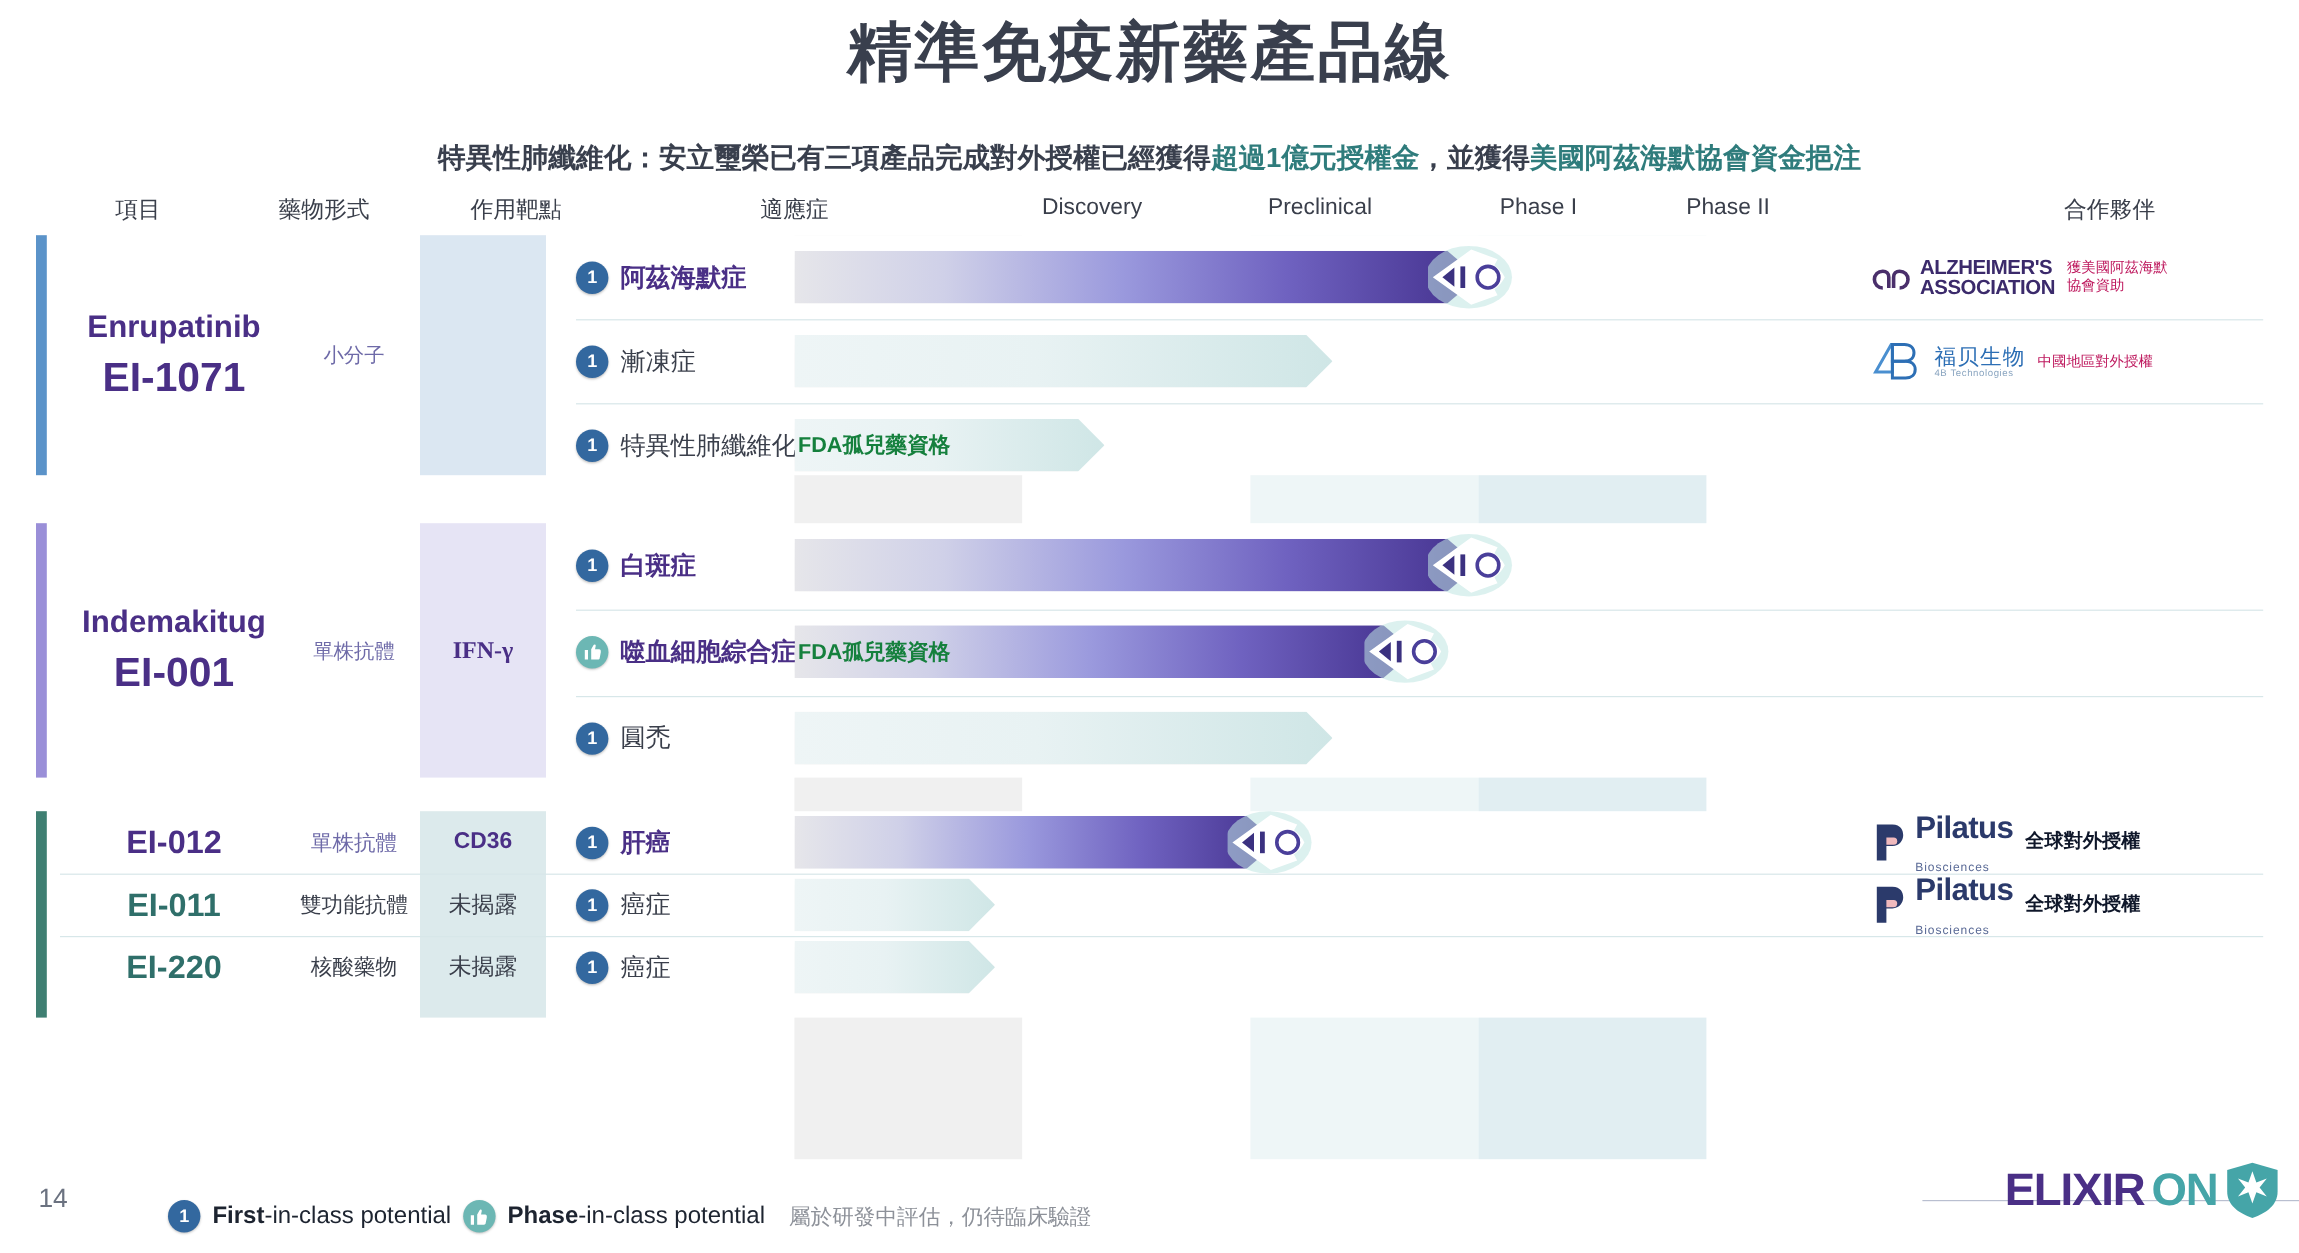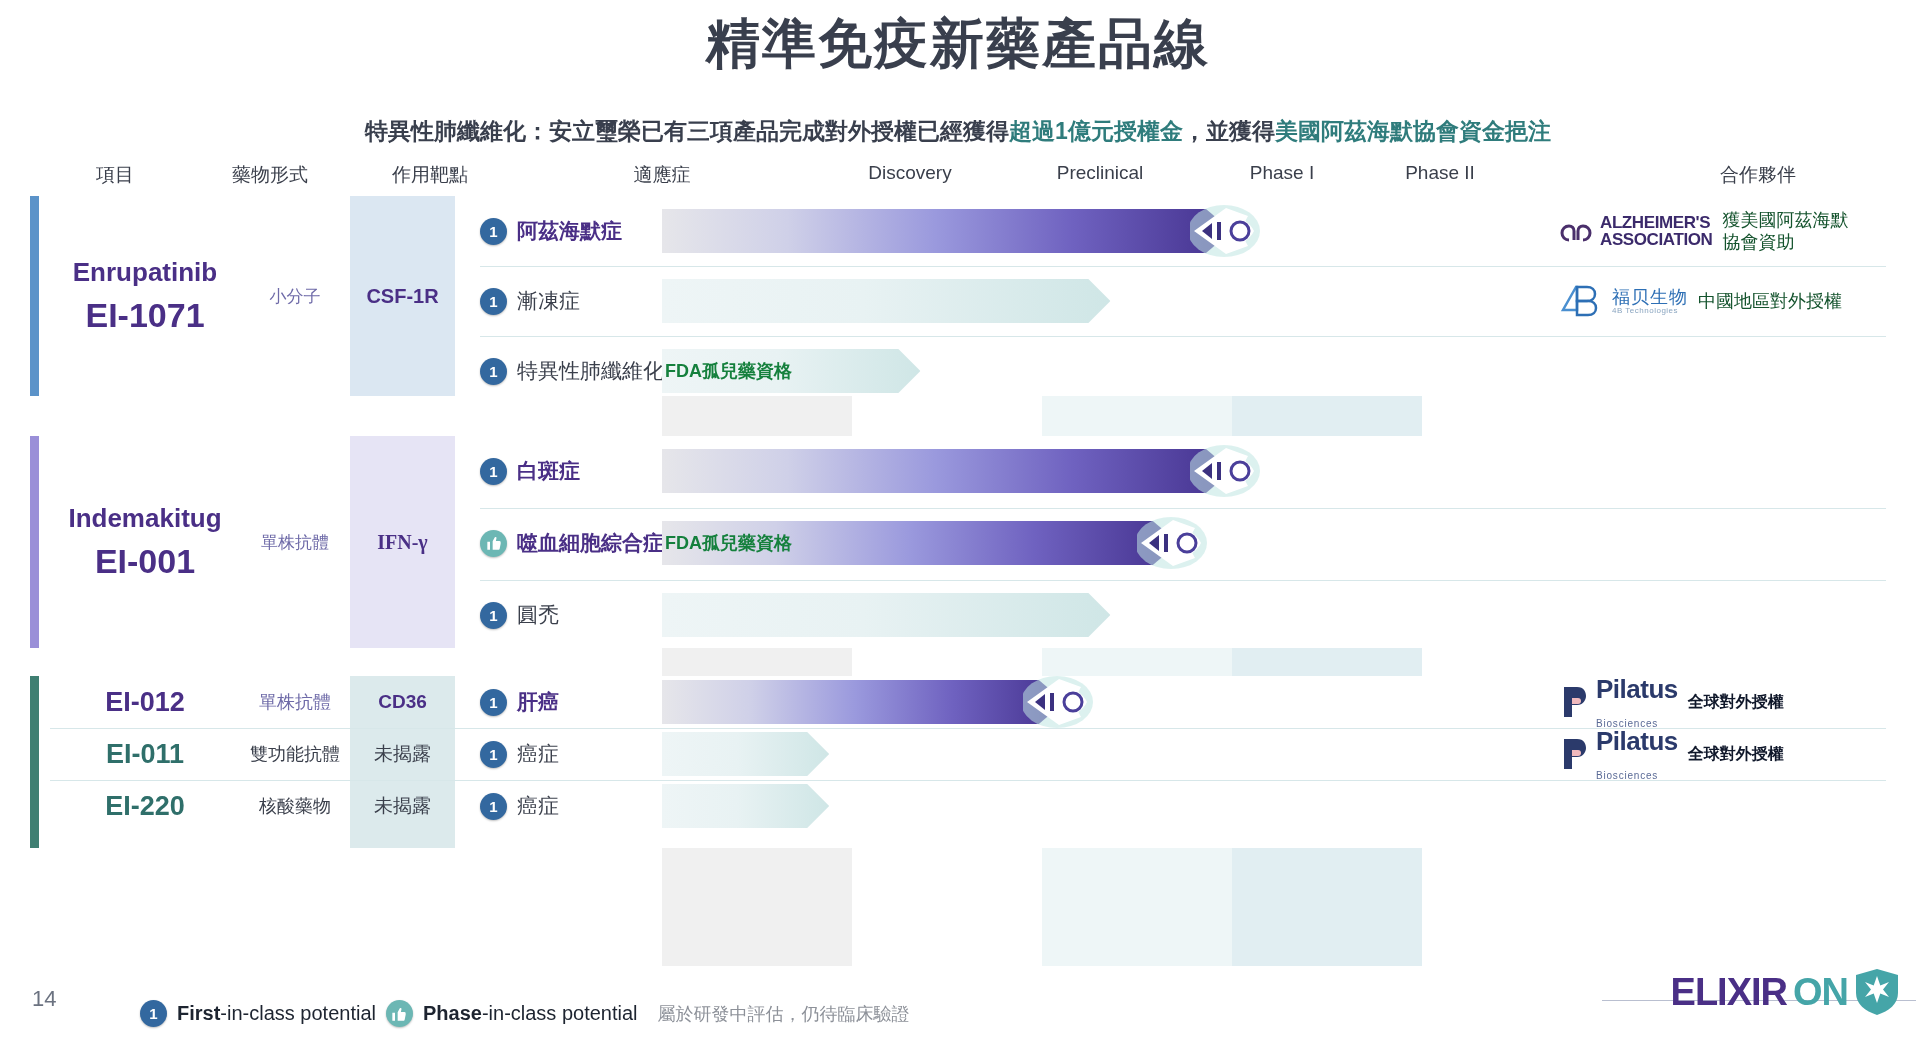--- a/index.html
+++ b/index.html
@@ -86,21 +86,21 @@
     position:absolute;right:-34px;top:50%;transform:translateY(-50%);
     width:76px;height:54px;
   }
 
   
   .partner{
     position:absolute;display:flex;align-items:center;gap:10px;
   }
   .plogo{display:flex;align-items:center;gap:6px;}
   .ptext{font-size:16px;font-weight:bold;color:#0f172a;line-height:1.25;white-space:nowrap;}
-  .ptext.small{font-size:18px;font-weight:normal;color:#14532d;}
+  .ptext.small{font-size:12px;font-weight:normal;color:#be185d;}
 
   .az-name{font-size:17px;font-weight:bold;color:#3b2a6b;line-height:1.02;letter-spacing:-.4px;}
   .fb-name{font-size:18px;color:#2d6fb5;line-height:1;letter-spacing:1px;}
   .fb-sub{font-size:8px;color:#8aa5c0;letter-spacing:.5px;}
   .pil-name{font-size:26px;color:#2b3a6b;font-weight:bold;line-height:1;letter-spacing:-.5px;}
   .pil-sub{font-size:10px;color:#5a6a96;letter-spacing:.8px;margin-top:16px;}
 
   
   .pagenum{position:absolute;left:32px;top:986px;font-size:22px;color:#6b7280;}
   .legend{
@@ -147,23 +147,20 @@
         <div class="accent" style="background: rgb(91, 147, 201);"></div>
         <div class="metacell" style="left: 320px; width: 105px; background: rgb(219, 231, 242);"></div>
         <div class="metacell" style="left: 20px; width: 190px;">
           <div class="drugname" style="color:#4a2f86">
             <div style="font-size:26px">Enrupatinib</div>
             <div style="font-size:34px;margin-top:6px">EI-1071</div>
           </div>
         </div>
         <div class="metacell" style="left: 210px; width: 110px;">
           <span class="drug-sub" style="color:#6e6aa8">小分子</span>
-        </div>
-        <div class="metacell" style="left: 320px; width: 105px;">
-          <span style="font-size:20px;font-weight:bold;color:#4a2f86">CSF-1R</span>
         </div>
         <div class="indic" style="left: 450px; top: 0px; height: 70px; width: 205px;">
           <span class="badge badge-first">1</span>
           <span style="color: rgb(74, 47, 134); font-weight: bold;">阿茲海默症</span>
         </div>
         <div class="bar rocket" style="left: 632px; width: 570px; top: 13px;">
           <div class="body" style="background: linear-gradient(90deg, rgb(230, 230, 234) 0%, rgb(207, 208, 232) 22%, rgb(154, 153, 221) 48%, rgb(111, 98, 192) 72%, rgb(67, 48, 141) 100%); clip-path: polygon(0px 0px, calc(100% - 26px) 0px, 100% 50%, calc(100% - 26px) 100%, 0px 100%);"></div>
           <svg class="rocketicon" viewBox="0 0 76 54">
             <ellipse cx="34" cy="27" rx="36" ry="26" fill="#bfe6e2" opacity=".55"></ellipse>
             <path d="M4 27 36 4l22 8-8 15 8 15-22 8z" fill="#ffffff"></path>

